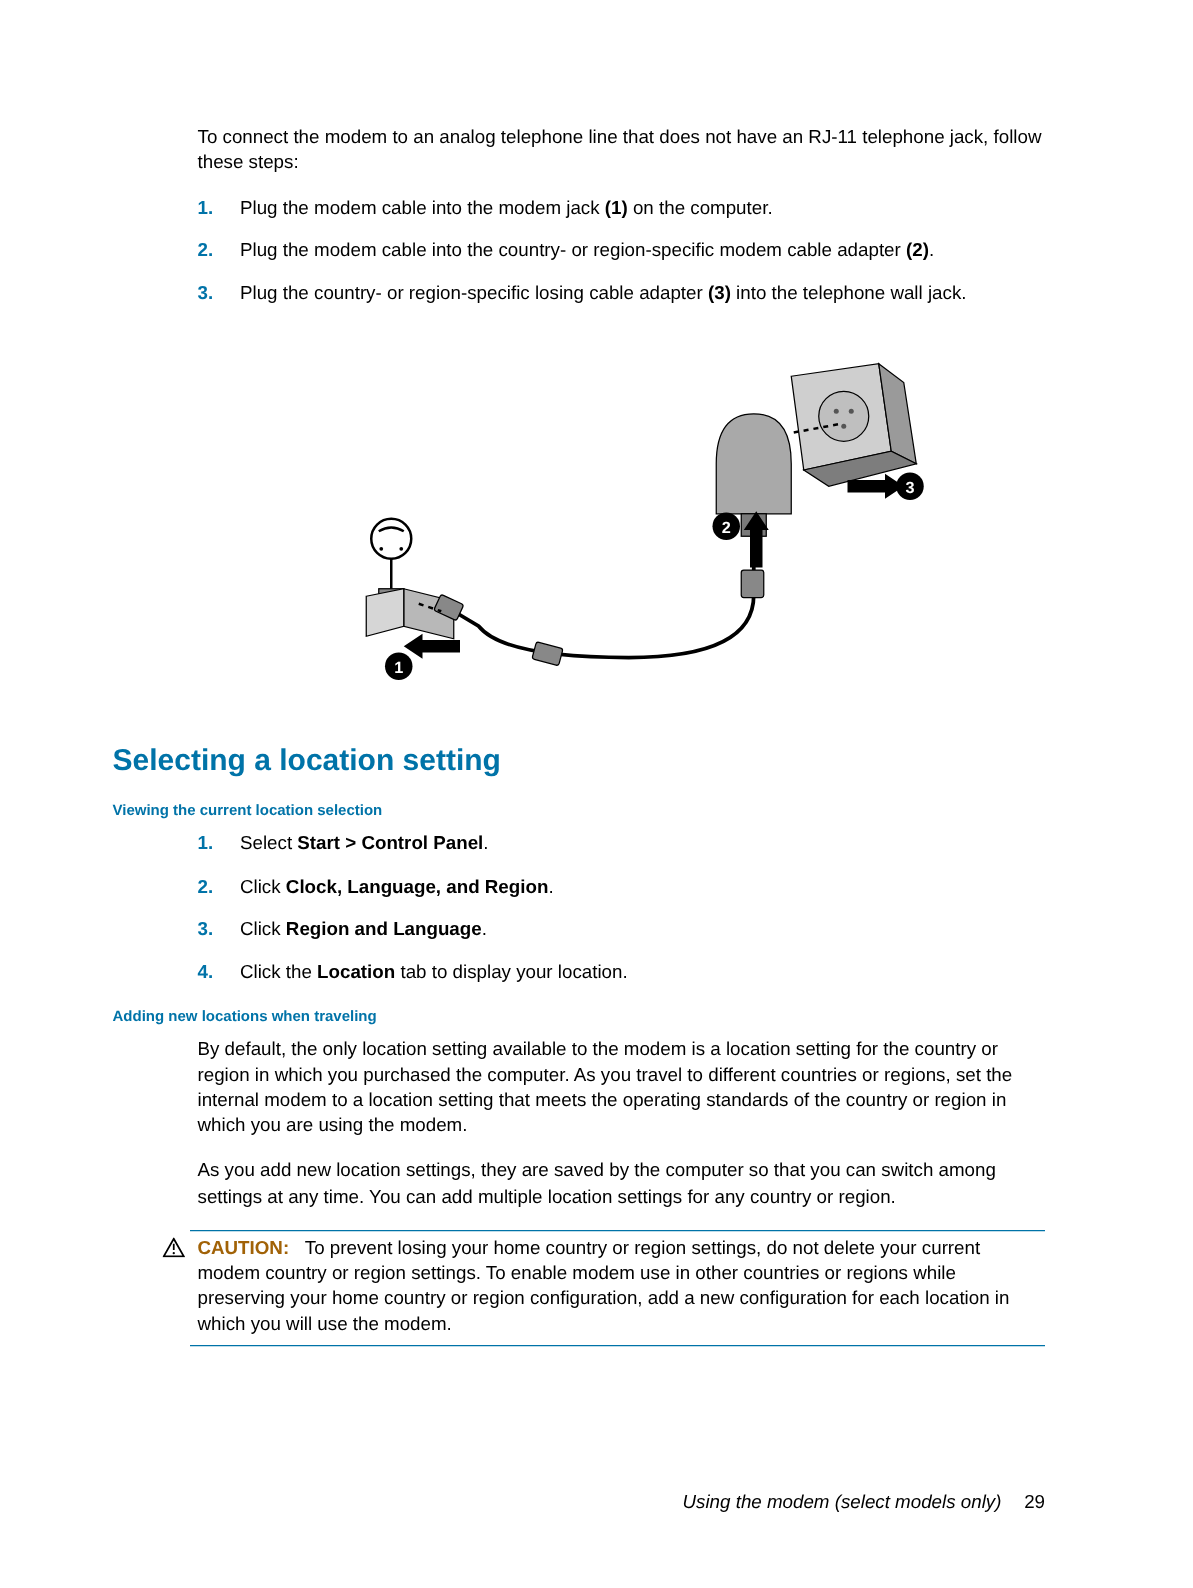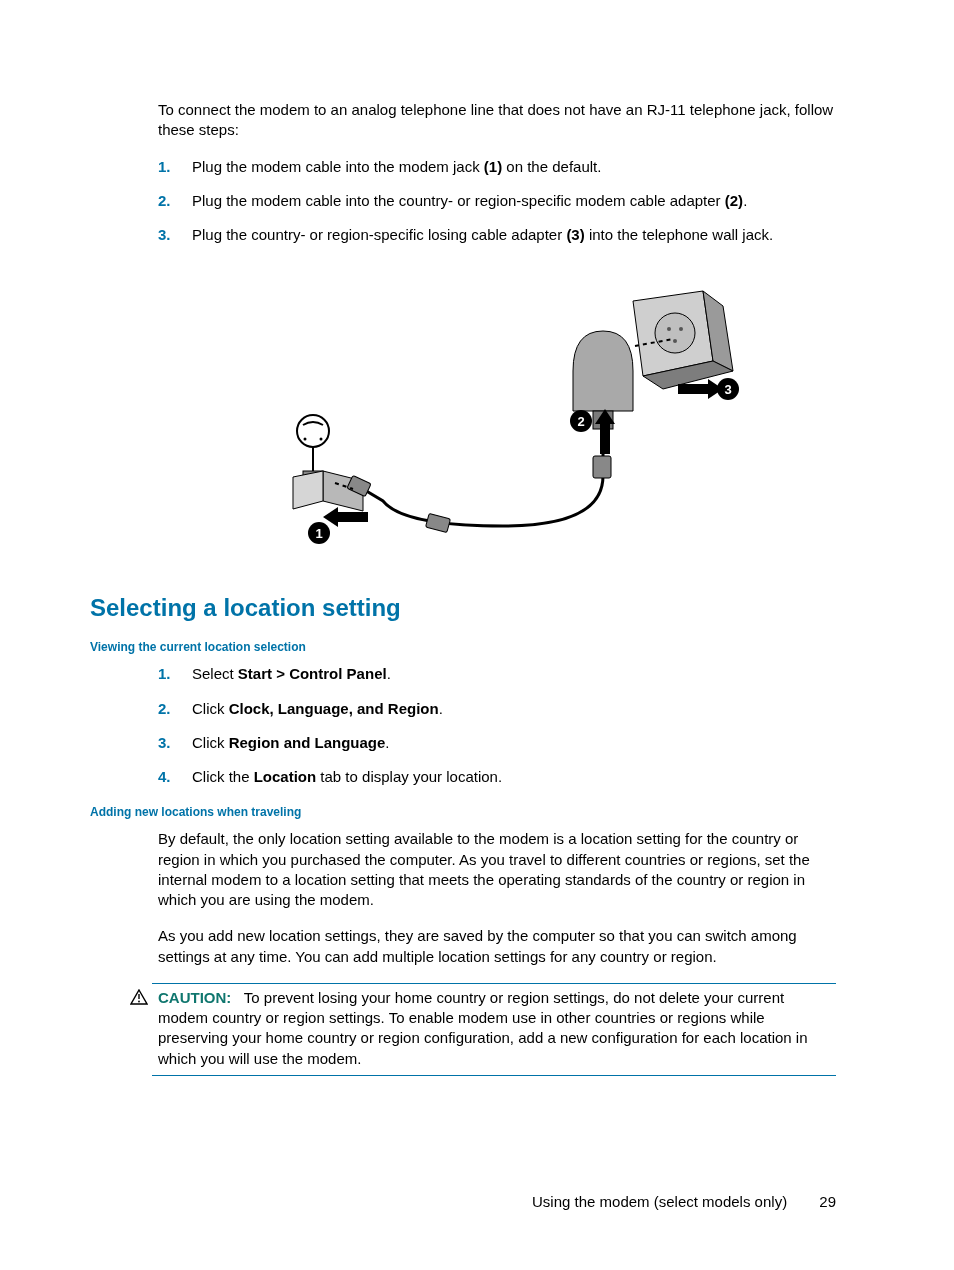--- a/index.html
+++ b/index.html
@@ -69,44 +69,44 @@
     flex-shrink: 0;
     padding-top: 6px;
   }
   .caution-body {
     border-top: 1px solid #0073a8;
     border-bottom: 1px solid #0073a8;
     padding: 4px 0 6px 6px;
     line-height: 1.35;
   }
   .caution-label {
-    color: #0f766e;
+    color: #a16207;
     font-weight: bold;
   }
   .footer {
     position: absolute;
     bottom: 60px;
     right: 80px;
     font-size: 15px;
   }
-  .footer-text { margin-right: 28px; }
+  .footer-text { margin-right: 14px; font-style: italic; }
 </style>
 </head>
 <body>
 
 <div class="page">
 
   <div class="body-indent">
     <p class="p">To connect the modem to an analog telephone line that does not have an RJ-11 telephone jack, follow these steps:</p>
 
     <ol>
       <li>
         <span class="li-num">1.</span>
         <span class="li-body">
-          <span>Plug the modem cable into the modem jack </span><span class="bold">(1)</span><span> on the default.</span>
+          <span>Plug the modem cable into the modem jack </span><span class="bold">(1)</span><span> on the computer.</span>
         </span>
       </li>
       <li>
         <span class="li-num">2.</span>
         <span class="li-body">
           <span>Plug the modem cable into the country- or region-specific modem cable adapter </span><span class="bold">(2)</span><span>.</span>
         </span>
       </li>
       <li>
         <span class="li-num">3.</span>

